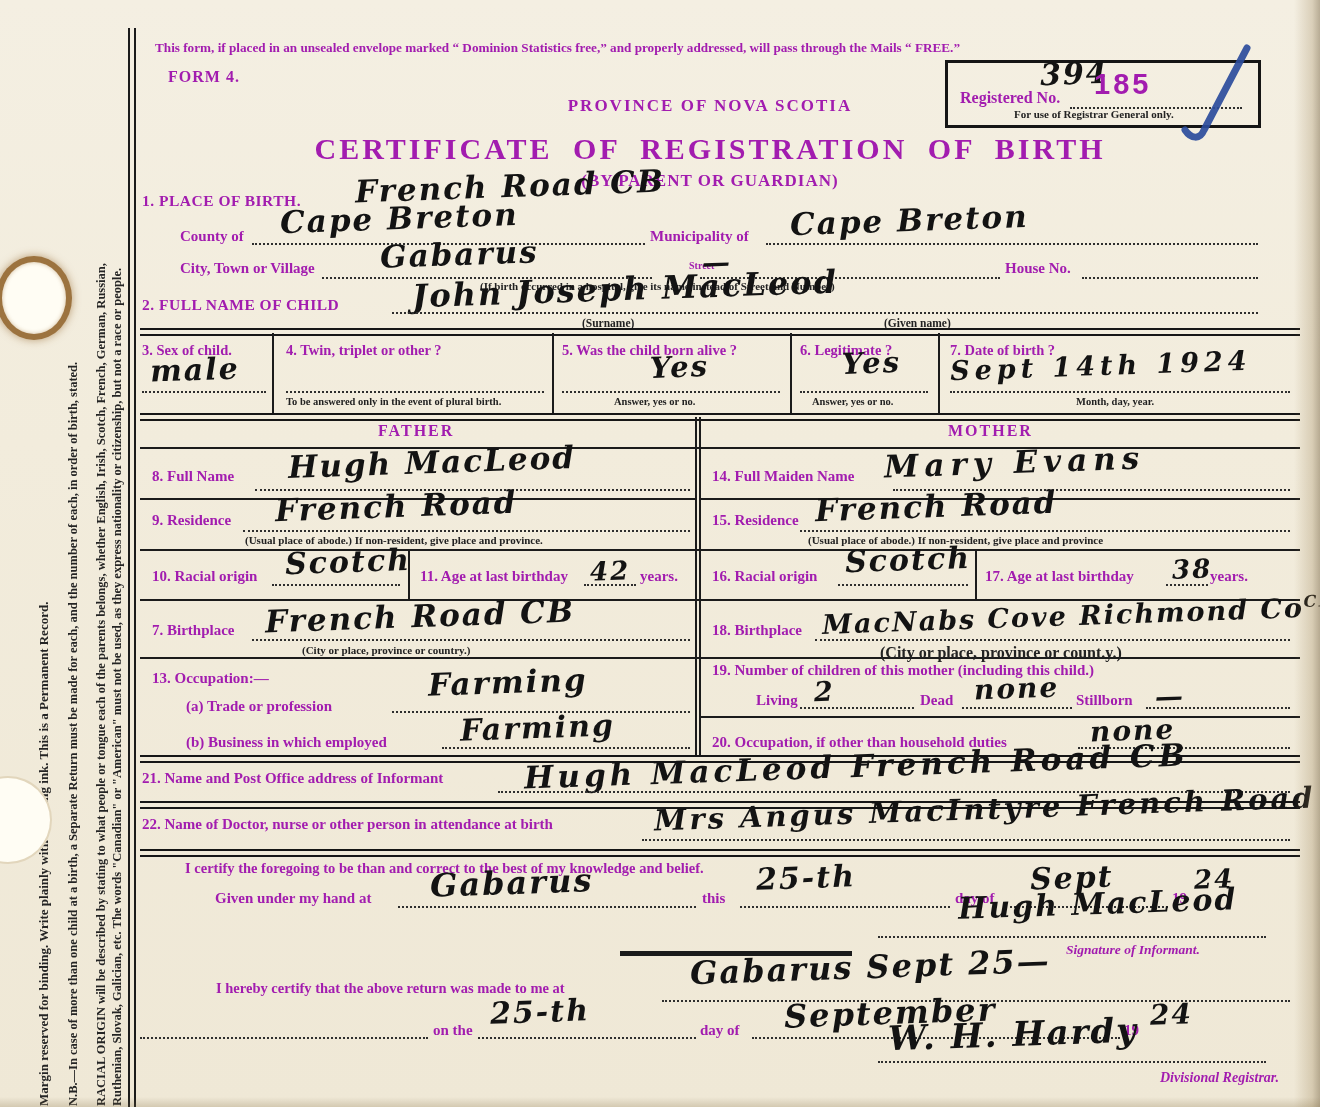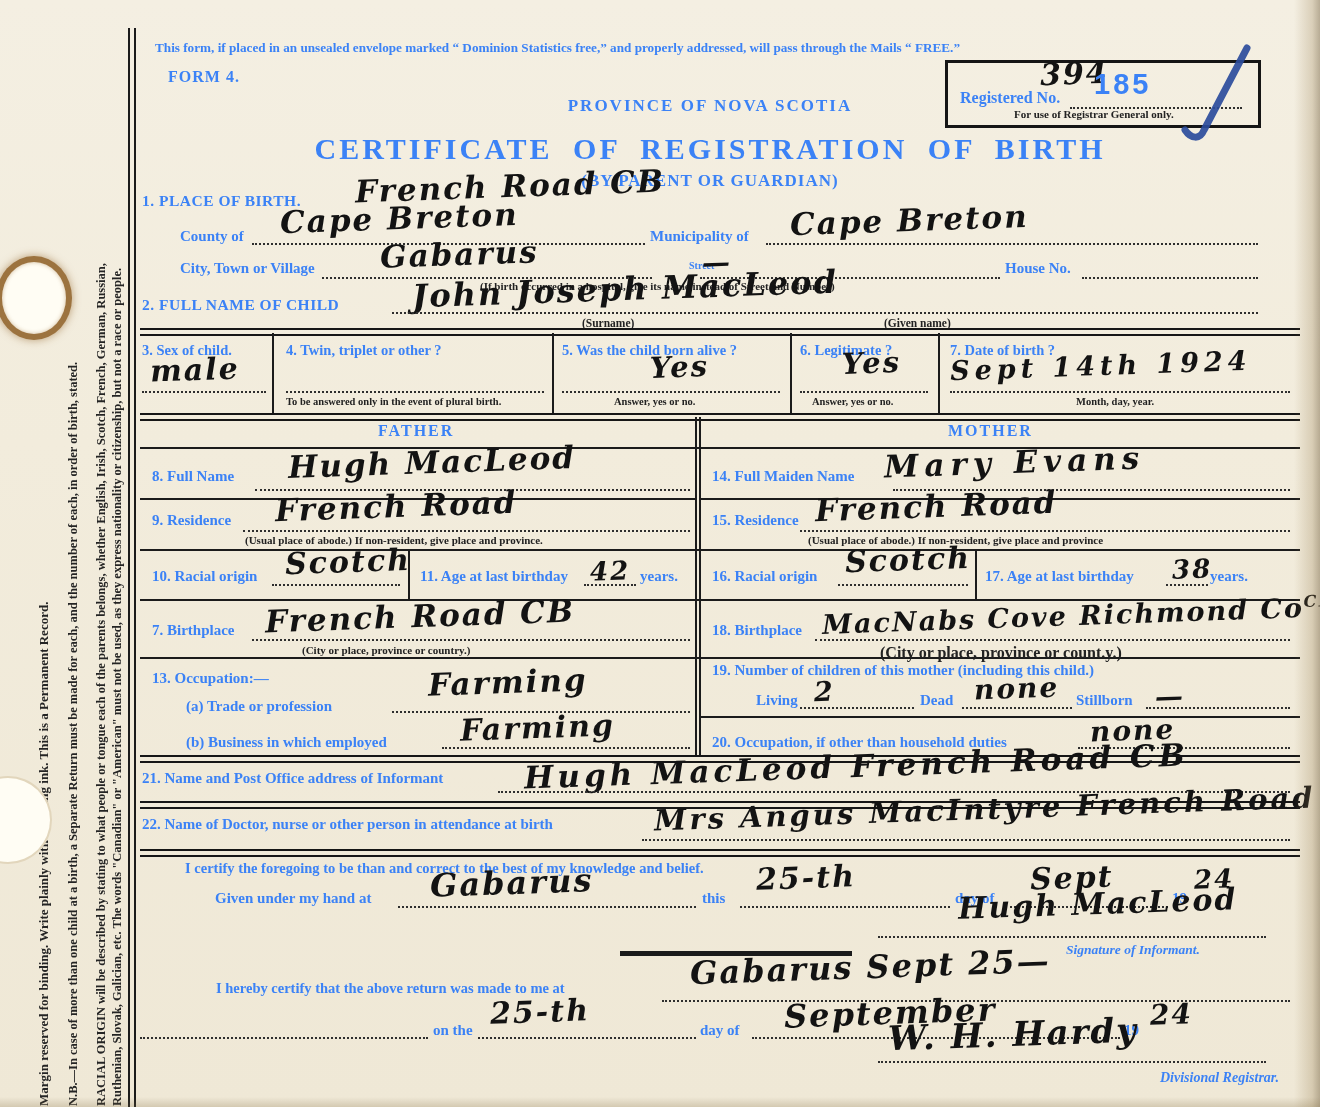--- a/index.html
+++ b/index.html
@@ -1,21 +1,21 @@
 <!DOCTYPE html>
 <html><head>
 <meta charset="utf-8">
 <style>
   html,body{margin:0;padding:0;}
   body{width:1320px;height:1107px;position:relative;overflow:hidden;
        font-family:"Liberation Serif",serif;
        background:linear-gradient(180deg,#f4efe2 0%,#f2ecdc 40%,#efe8d6 100%);}
   #paper{position:absolute;inset:0;}
   .lbl{position:absolute;white-space:nowrap;font-family:"Liberation Serif",serif;
-       font-weight:bold;color:#3b82f6;}
+       font-weight:bold;color:#a21caf;}
   .cap{position:absolute;white-space:nowrap;font-family:"Liberation Serif",serif;
        font-weight:bold;color:#222;font-size:10.5px;}
   .hw{position:absolute;white-space:nowrap;font-family:"DejaVu Serif",serif;
       font-style:italic;font-weight:bold;color:#131313;transform:rotate(-2deg);
       letter-spacing:2px;}
   .dots{position:absolute;height:0;border-bottom:2px dotted #2e2e2e;}
   .rule{position:absolute;background:#1b1b1b;height:2px;}
   .rule-d{position:absolute;height:4px;border-top:2.5px solid #161616;
           border-bottom:2.5px solid #161616;}
   .vline{position:absolute;width:2px;background:#1b1b1b;}

